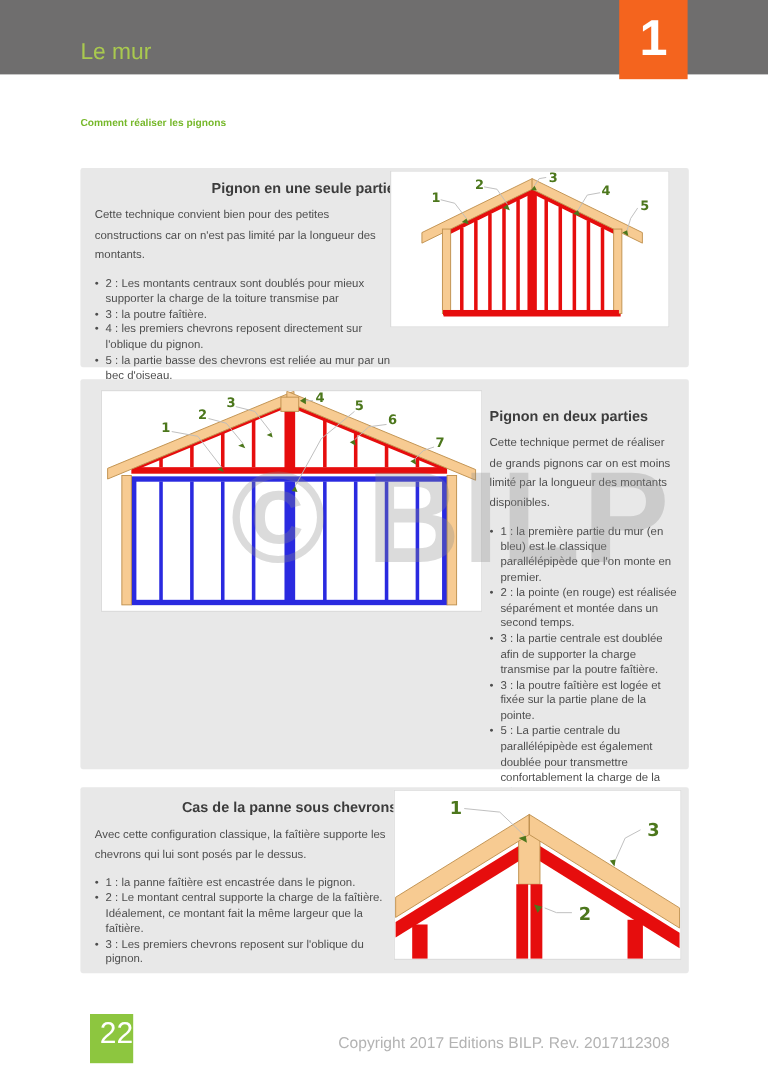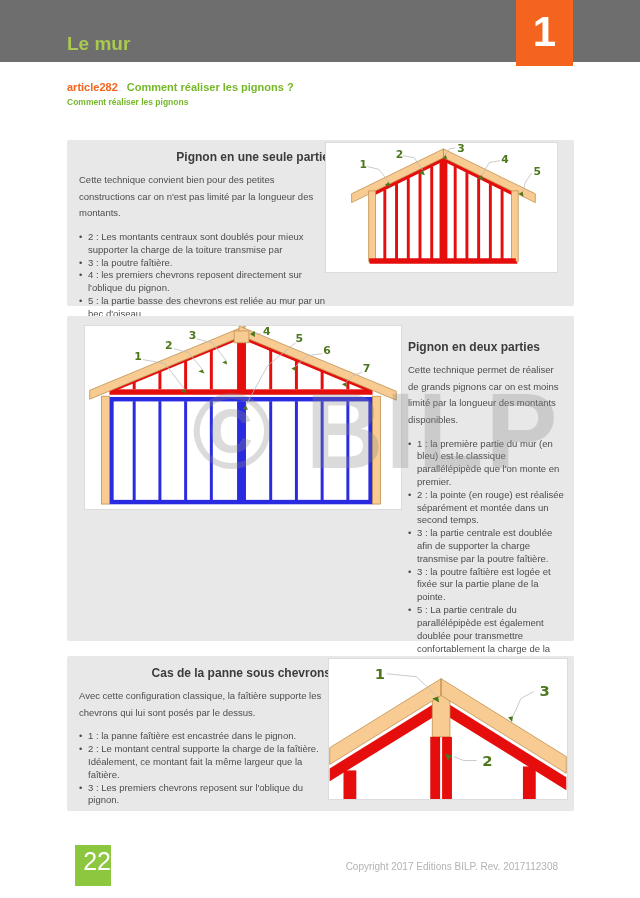--- a/index.html
+++ b/index.html
@@ -2,21 +2,21 @@
 <html><head>
 <meta charset="utf-8">
 <style>
   * { margin:0; padding:0; box-sizing:border-box; }
   html,body { background:#fff; }
   body { font-family:"Liberation Sans","DejaVu Sans",sans-serif; }
   .page { position:relative; width:640px; height:898px; background:#ffffff; overflow:hidden; }
 
   
   .header-bar { position:absolute; left:0; top:0; width:640px; height:62px; background:#6f6e6e; }
-  .header-title { position:absolute; left:67px; top:33px; font-size:19px; font-weight:bold; color:#a9c94f; }
+  .header-title { position:absolute; left:67px; top:33px; font-size:19px; font-weight:normal; color:#a9c94f; }
   .chapter-box { position:absolute; left:516px; top:0; width:57px; height:66px; background:#f4641e; }
   .chapter-num { position:absolute; width:100%; text-align:center; top:8px; font-size:42px; font-weight:bold; color:#ffffff; }
 
   
   .article-line { position:absolute; left:67px; top:81px; font-size:11px; font-weight:bold; }
   .article-id { color:#f4641e; margin-right:9px; }
   .article-q { color:#76b82a; }
   .article-sub { position:absolute; left:67px; top:97px; font-size:8.5px; font-weight:bold; color:#76b82a; }
   .page-intro { position:absolute; left:67px; top:110px; font-size:10.5px; color:#1f1f1f; }
 
@@ -52,36 +52,33 @@
   .redln { stroke:#e60d0d; fill:none; }
   .blueln { stroke:#2a2ae0; fill:none; }
 
   
   .watermark { position:absolute; left:156px; top:368px; font-size:108px; font-weight:bold;
                color:#8a8a8a; opacity:0.30; letter-spacing:2px; z-index:5; pointer-events:none;margin-left:36px; }
 
   
   .pagenum-box { position:absolute; left:75px; top:845px; width:36px; height:41px; background:#8dc63f; }
   .pagenum { position:absolute; width:100%; text-align:right; top:2px; font-size:25px; color:#ffffff; }
-  .copyright { position:absolute; right:82px; top:861px; font-size:10px; color:#b3b3b3; }
+  .copyright { position:absolute; right:82px; top:861px; font-size:13px; color:#b3b3b3; }
 </style>
 </head>
 <body>
 
 <div class="page">
 
   <div class="header-bar"></div>
   <div class="header-title">Le mur</div>
   <div class="chapter-box">
     <div class="chapter-num">1</div>
   </div>
 
-  <div class="article-line">
-    <span class="article-id">article282</span><span class="article-q">Comment réaliser les pignons ?</span>
-  </div>
   <div class="article-sub">Comment réaliser les pignons</div>
 
   <section class="gbox box1">
     <div class="col">
       <h3 class="t-right">Pignon en une seule partie</h3>
       <p class="sec-intro">Cette technique convient bien pour des petites constructions car on n'est pas limité par la longueur des montants.</p>
       <div class="bullet">2 : Les montants centraux sont doublés pour mieux supporter la charge de la toiture transmise par</div>
       <div class="bullet">3 : la poutre faîtière.</div>
       <div class="bullet">4 : les premiers chevrons reposent directement sur l'oblique du pignon.</div>
       <div class="bullet">5 : la partie basse des chevrons est reliée au mur par un bec d'oiseau.</div>

